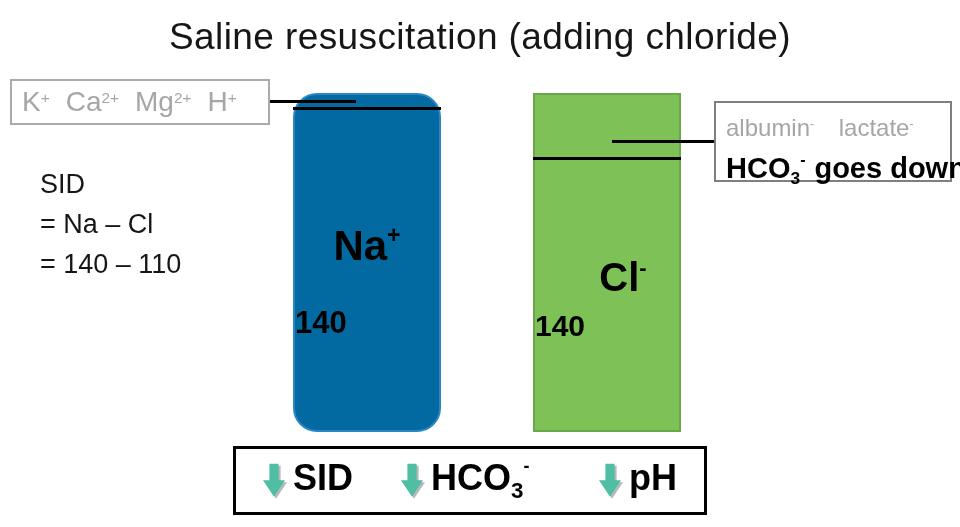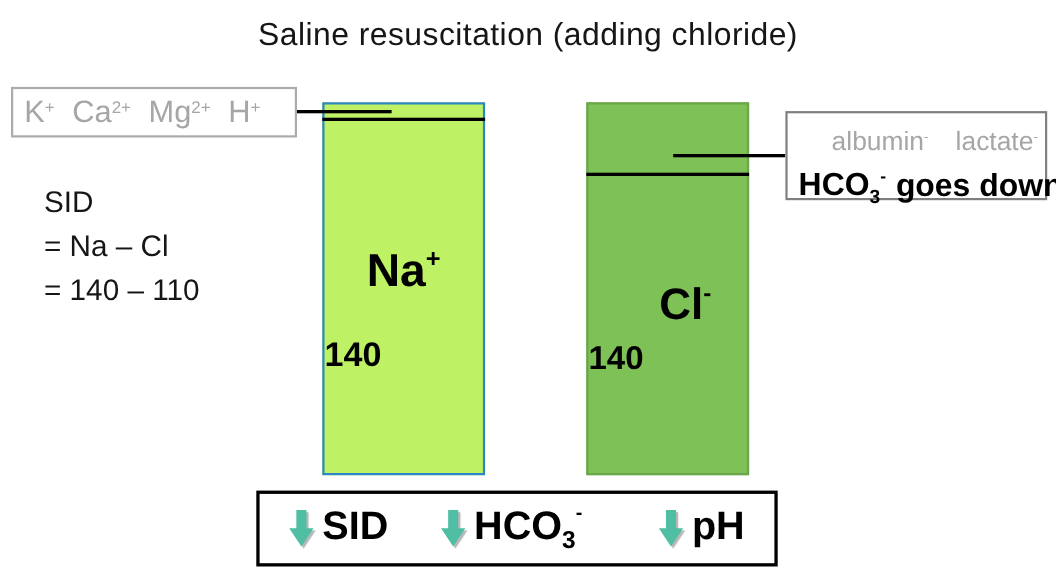--- a/index.html
+++ b/index.html
@@ -4,21 +4,21 @@
 <style>
   html,body { margin:0; padding:0; background:#ffffff; }
   .slide {
     position:relative; width:960px; height:527px; background:#ffffff;
     font-family:"Liberation Sans", sans-serif; color:#161616; overflow:hidden;
   }
 
   
   .title {
     position:absolute; left:0; right:0; top:16px;
-    text-align:center; font-size:29px; letter-spacing:0.4px; color:#161616;
+    text-align:center; font-size:37px; letter-spacing:0.4px; color:#161616;
   }
 
   
   .cation-box {
     position:absolute; left:10px; top:79px; width:260px; height:46px;
     border:2px solid #ababab; box-sizing:border-box;
     display:flex; align-items:center; padding-left:10px;
     color:#a6a6a6; font-size:28px; background:#ffffff;
   }
   .cation-box .ion { margin-right:16px; white-space:nowrap; }
@@ -57,21 +57,21 @@
   .line-na-level        { left:293px; top:107px; width:148px; }
   .line-anion-connector { left:612px; top:140px; width:102px; }
   .line-cl-level        { left:533px; top:157px; width:148px; }
 
   
   .anion-box {
     position:absolute; left:714px; top:101px; width:238px; height:81px;
     border:2px solid #7f7f7f; box-sizing:border-box; background:#ffffff;
     padding:5px 10px 0 10px;
   }
-  .anion-line1 { color:#a6a6a6; font-size:24px; line-height:30px; white-space:nowrap;margin-left:30px; }
+  .anion-line1 { color:#a6a6a6; font-size:24px; line-height:30px; white-space:nowrap; }
   .anion-line1 .weak-anion { margin-right:18px; }
   .anion-line1 sup { font-size:0.5em; position:relative; top:0.1em; }
   .anion-line2 { color:#000; font-weight:bold; font-size:29px; line-height:38px; white-space:nowrap; }
   .anion-line2 sub { font-size:0.6em; }
   .anion-line2 sup { font-size:0.55em; position:relative; top:-0.1em; }
   .anion-line2 .suffix { margin-left:9px; }
 
   
   .summary-box {
     position:absolute; left:233px; top:446px; width:474px; height:69px;
@@ -102,21 +102,21 @@
     <span class="ion"><span>Mg</span><sup>2+</sup></span>
     <span class="ion"><span>H</span><sup>+</sup></span>
   </div>
 
   <div class="sid-calc">
     <div>SID</div>
     <div>= Na – Cl</div>
     <div>= 140 – 110</div>
   </div>
 
-  <div class="bar bar-na" style="background-color: #bef264; border-color: rgb(44, 134, 198);">
+  <div class="bar bar-na" style="background-color: #0369a1; border-color: rgb(44, 134, 198); border-radius: 24px;">
     <div class="bar-label"><span>Na</span><sup>+</sup></div>
     <div class="bar-value">140</div>
   </div>
 
   <div class="bar bar-cl" style="background-color: rgb(125, 193, 87); border-color: rgb(108, 166, 74);">
     <div class="bar-label"><span>Cl</span><sup>-</sup></div>
     <div class="bar-value">140</div>
   </div>
 
   <div class="ann-line line-cation-connector"></div>

